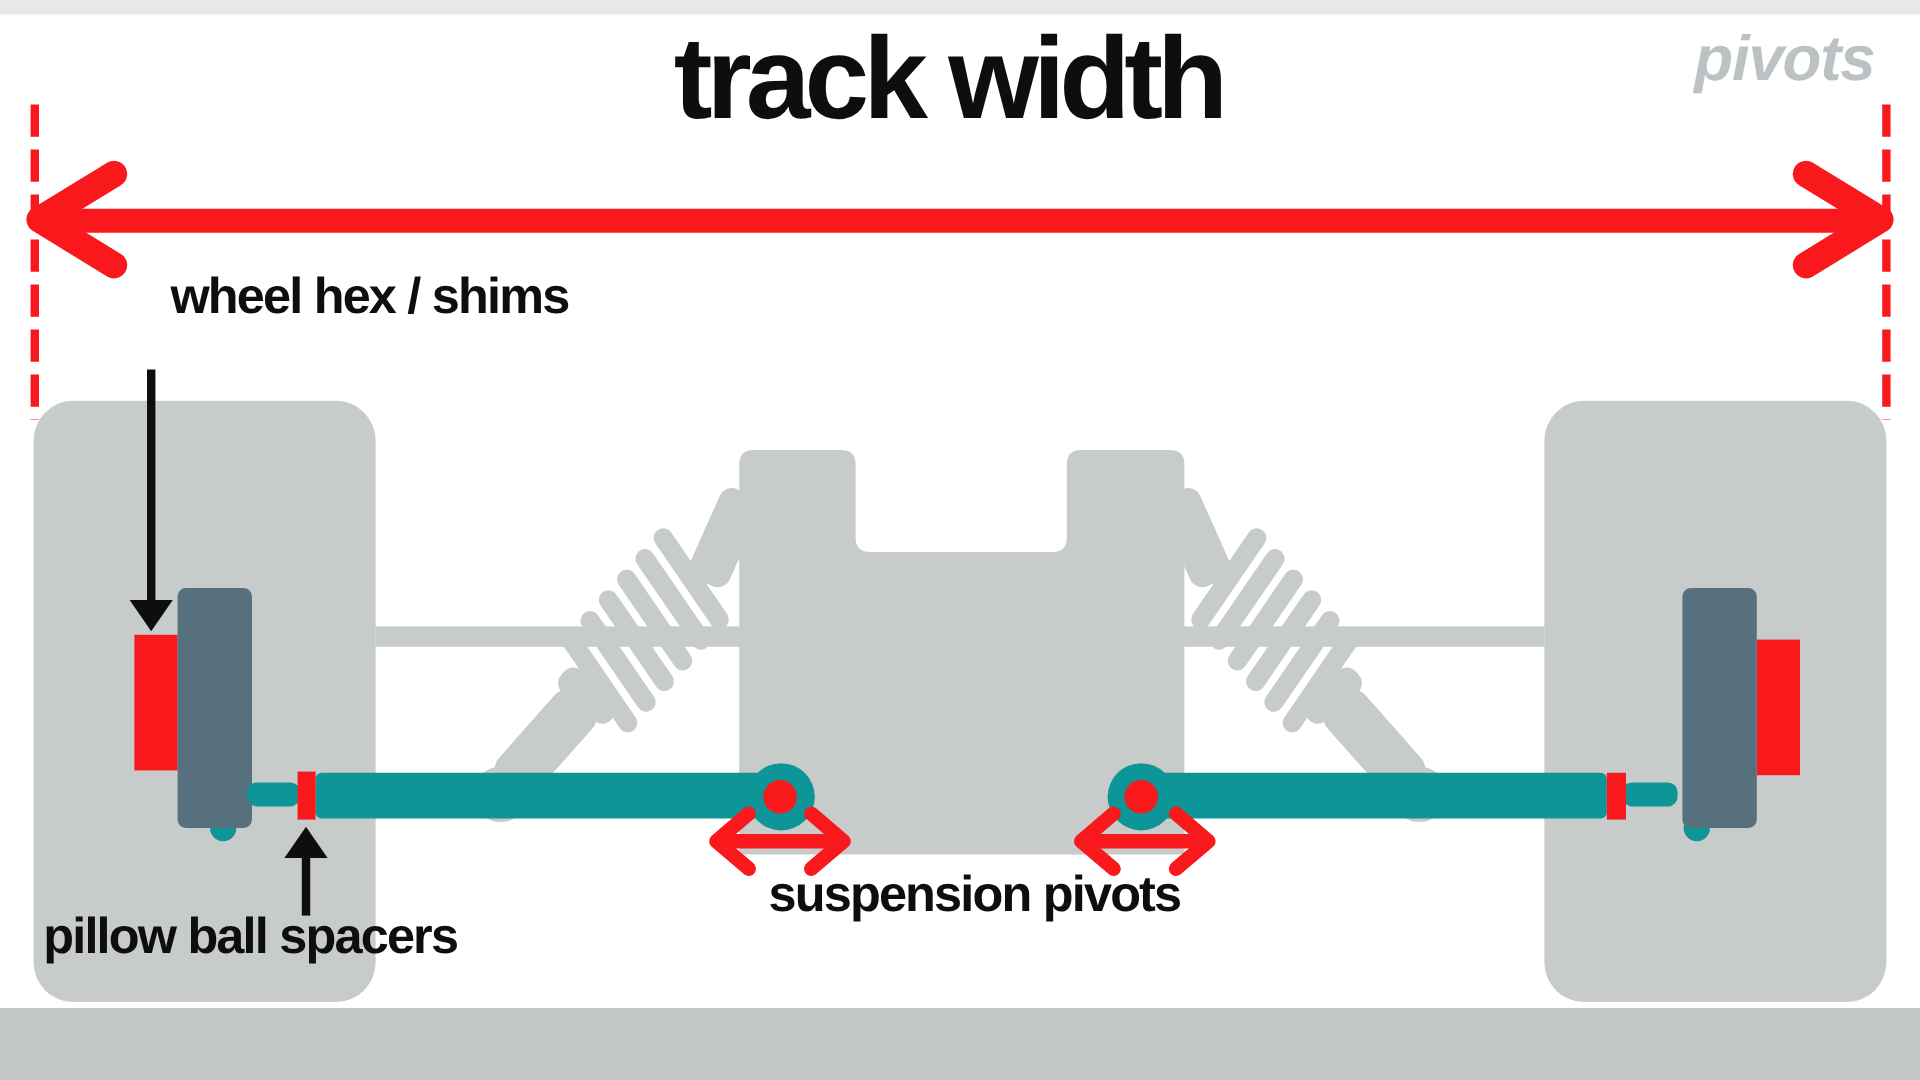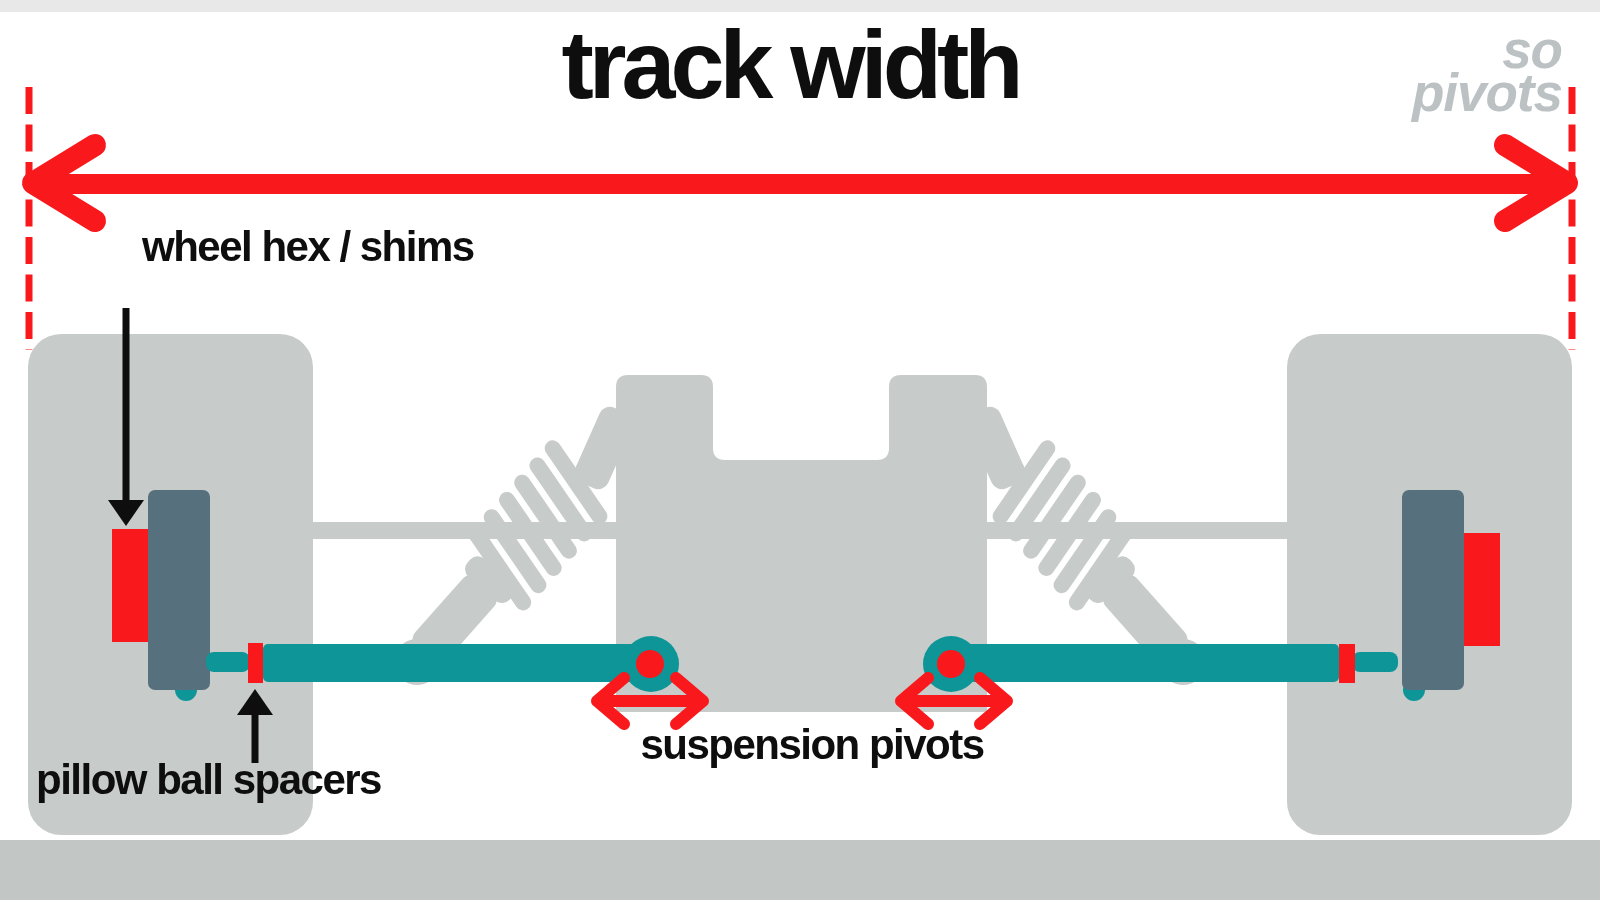--- a/index.html
+++ b/index.html
@@ -137,20 +137,19 @@
     </g>
     <g>
       <line x1="255" y1="751" x2="255" y2="700" class="s-black" stroke-width="7"></line>
       <polygon points="237,703 273,703 255,677" class="f-black"></polygon>
     </g>
   </svg>
 
   <div class="title">track width</div>
 
   <div class="logo">
-    <div>so</div>
     <div>pivots</div>
   </div>
 
   <div class="label label-wheel">wheel hex / shims</div>
   <div class="label label-pillow">pillow ball spacers</div>
   <div class="label label-susp">suspension pivots</div>
 </div>
 
 </body></html>

